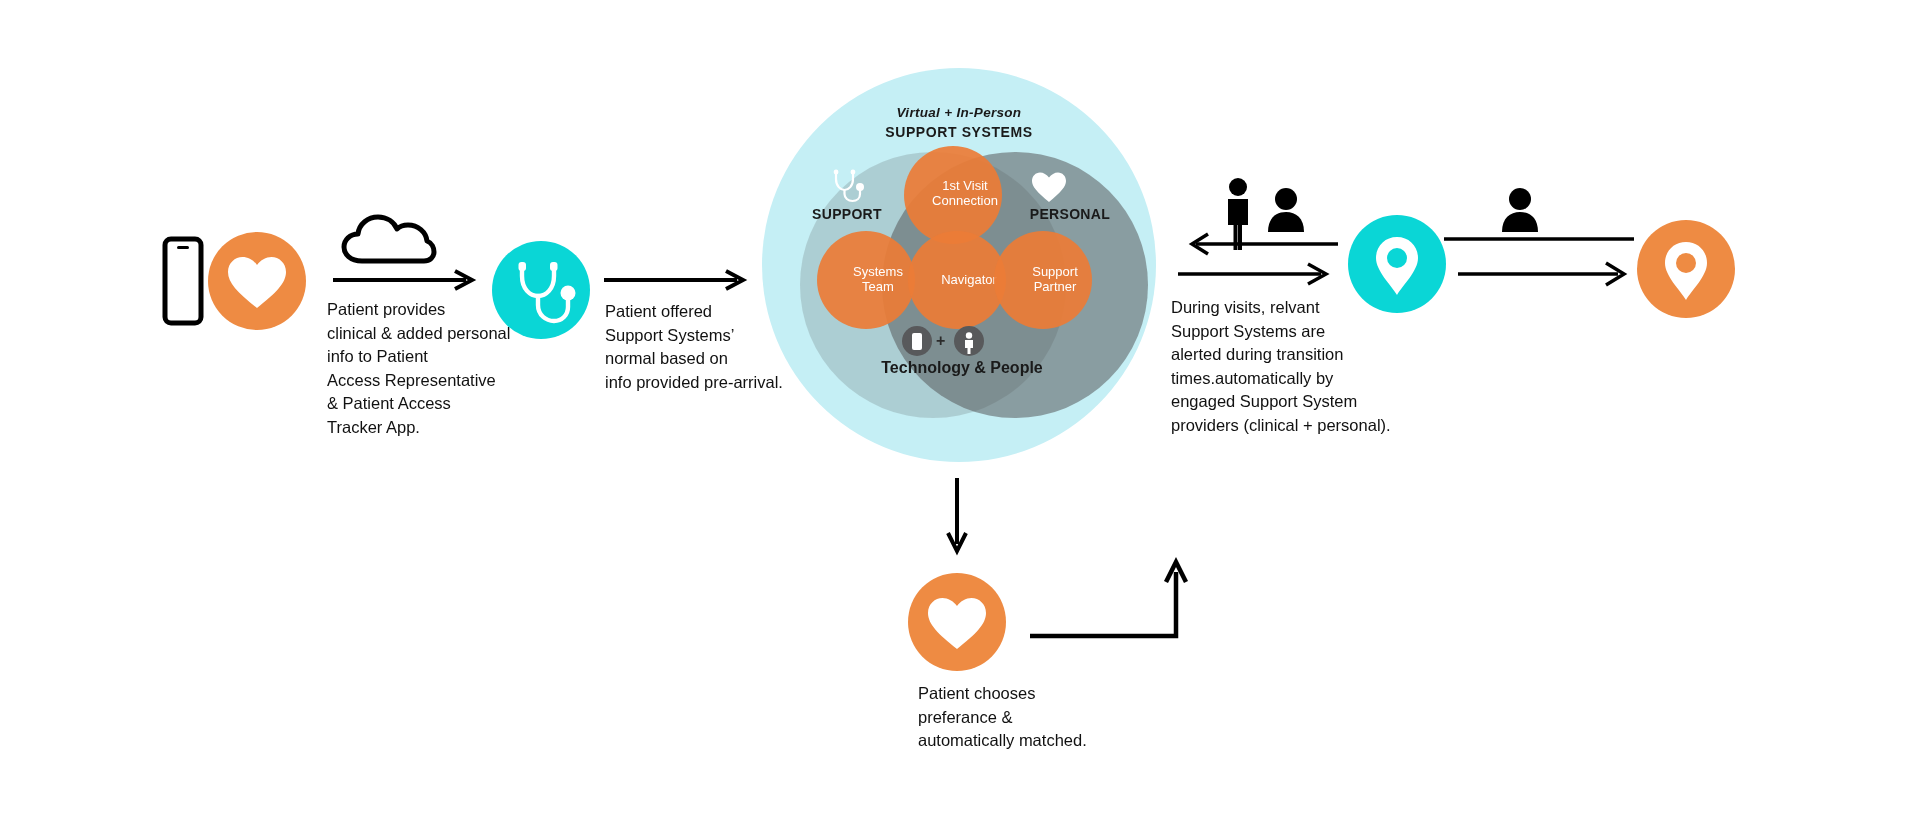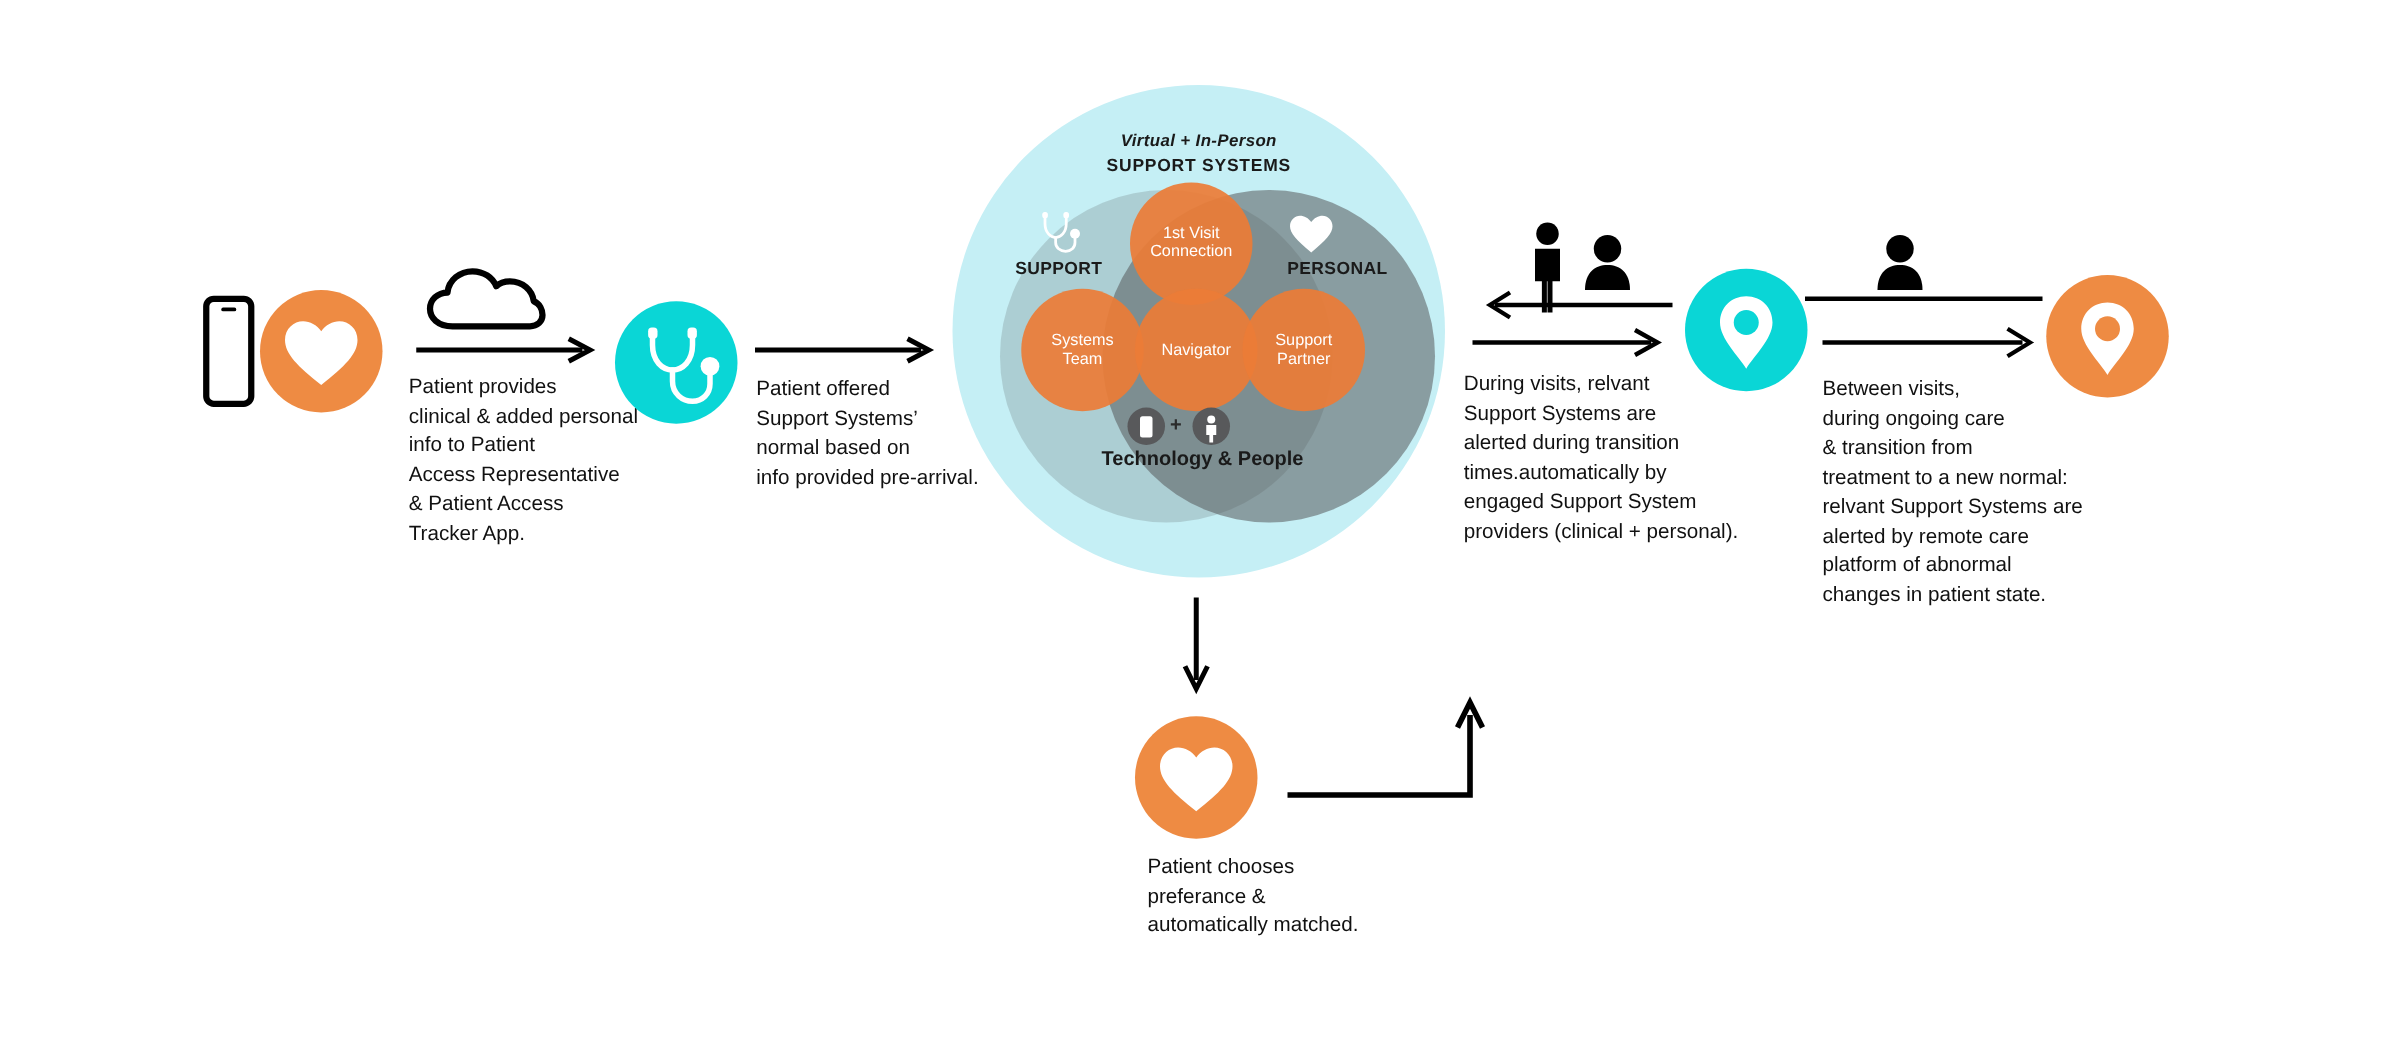--- a/index.html
+++ b/index.html
@@ -4,21 +4,21 @@
 <style>
   html,body{margin:0;padding:0;background:#ffffff;}
   body{width:1911px;height:830px;position:relative;overflow:hidden;
        font-family:"Liberation Sans","DejaVu Sans",sans-serif;color:#1a1a1a;}
   .stage{position:absolute;left:0;top:0;width:1911px;height:830px;}
   .abs{position:absolute;}
   .blk{position:absolute;font-size:16.5px;line-height:23.5px;color:#111;white-space:pre-line;}
   .circ{position:absolute;border-radius:50%;}
   svg{display:block;overflow:visible;}
   .venn-label{position:absolute;font-weight:bold;letter-spacing:.3px;}
-  .ov-txt{position:absolute;color:#fff;text-align:center;font-size:13px;line-height:15px;}
+  .ov-txt{position:absolute;color:#fff;text-align:center;font-size:13px;line-height:15px;padding-left:12px;}
   .hdr1{font-size:14px;font-weight:bold;letter-spacing:.6px;}
   .hdr2{font-size:13.5px;font-weight:bold;font-style:italic;}
 </style>
 </head>
 <body>
 
 <div class="stage">
 
   <div class="abs" style="left:163px;top:237px;">
     <svg width="40" height="88" viewBox="0 0 40 88">
@@ -228,22 +228,14 @@
   </div>
 
   <div class="abs" style="left:1637px;top:220px;">
     <svg width="98" height="98" viewBox="0 0 98 98">
       <circle cx="49" cy="49" r="49" fill="#ee8b43"></circle>
       <path d="M49 22 C 37 22, 28 31, 28 43 C 28 56, 43 70, 49 80 C 55 70, 70 56, 70 43 C 70 31, 61 22, 49 22 Z" fill="#ffffff"></path>
       <circle cx="49" cy="43" r="10" fill="#ee8b43"></circle>
     </svg>
   </div>
 
-  <div class="blk" style="left:1458px;top:300px;width:250px;">Between visits,
-during ongoing care
-&amp; transition from
-treatment to a new normal:
-relvant Support Systems are
-alerted by remote care
-platform of abnormal
-changes in patient state.</div>
 
 </div>
 
 </body></html>

